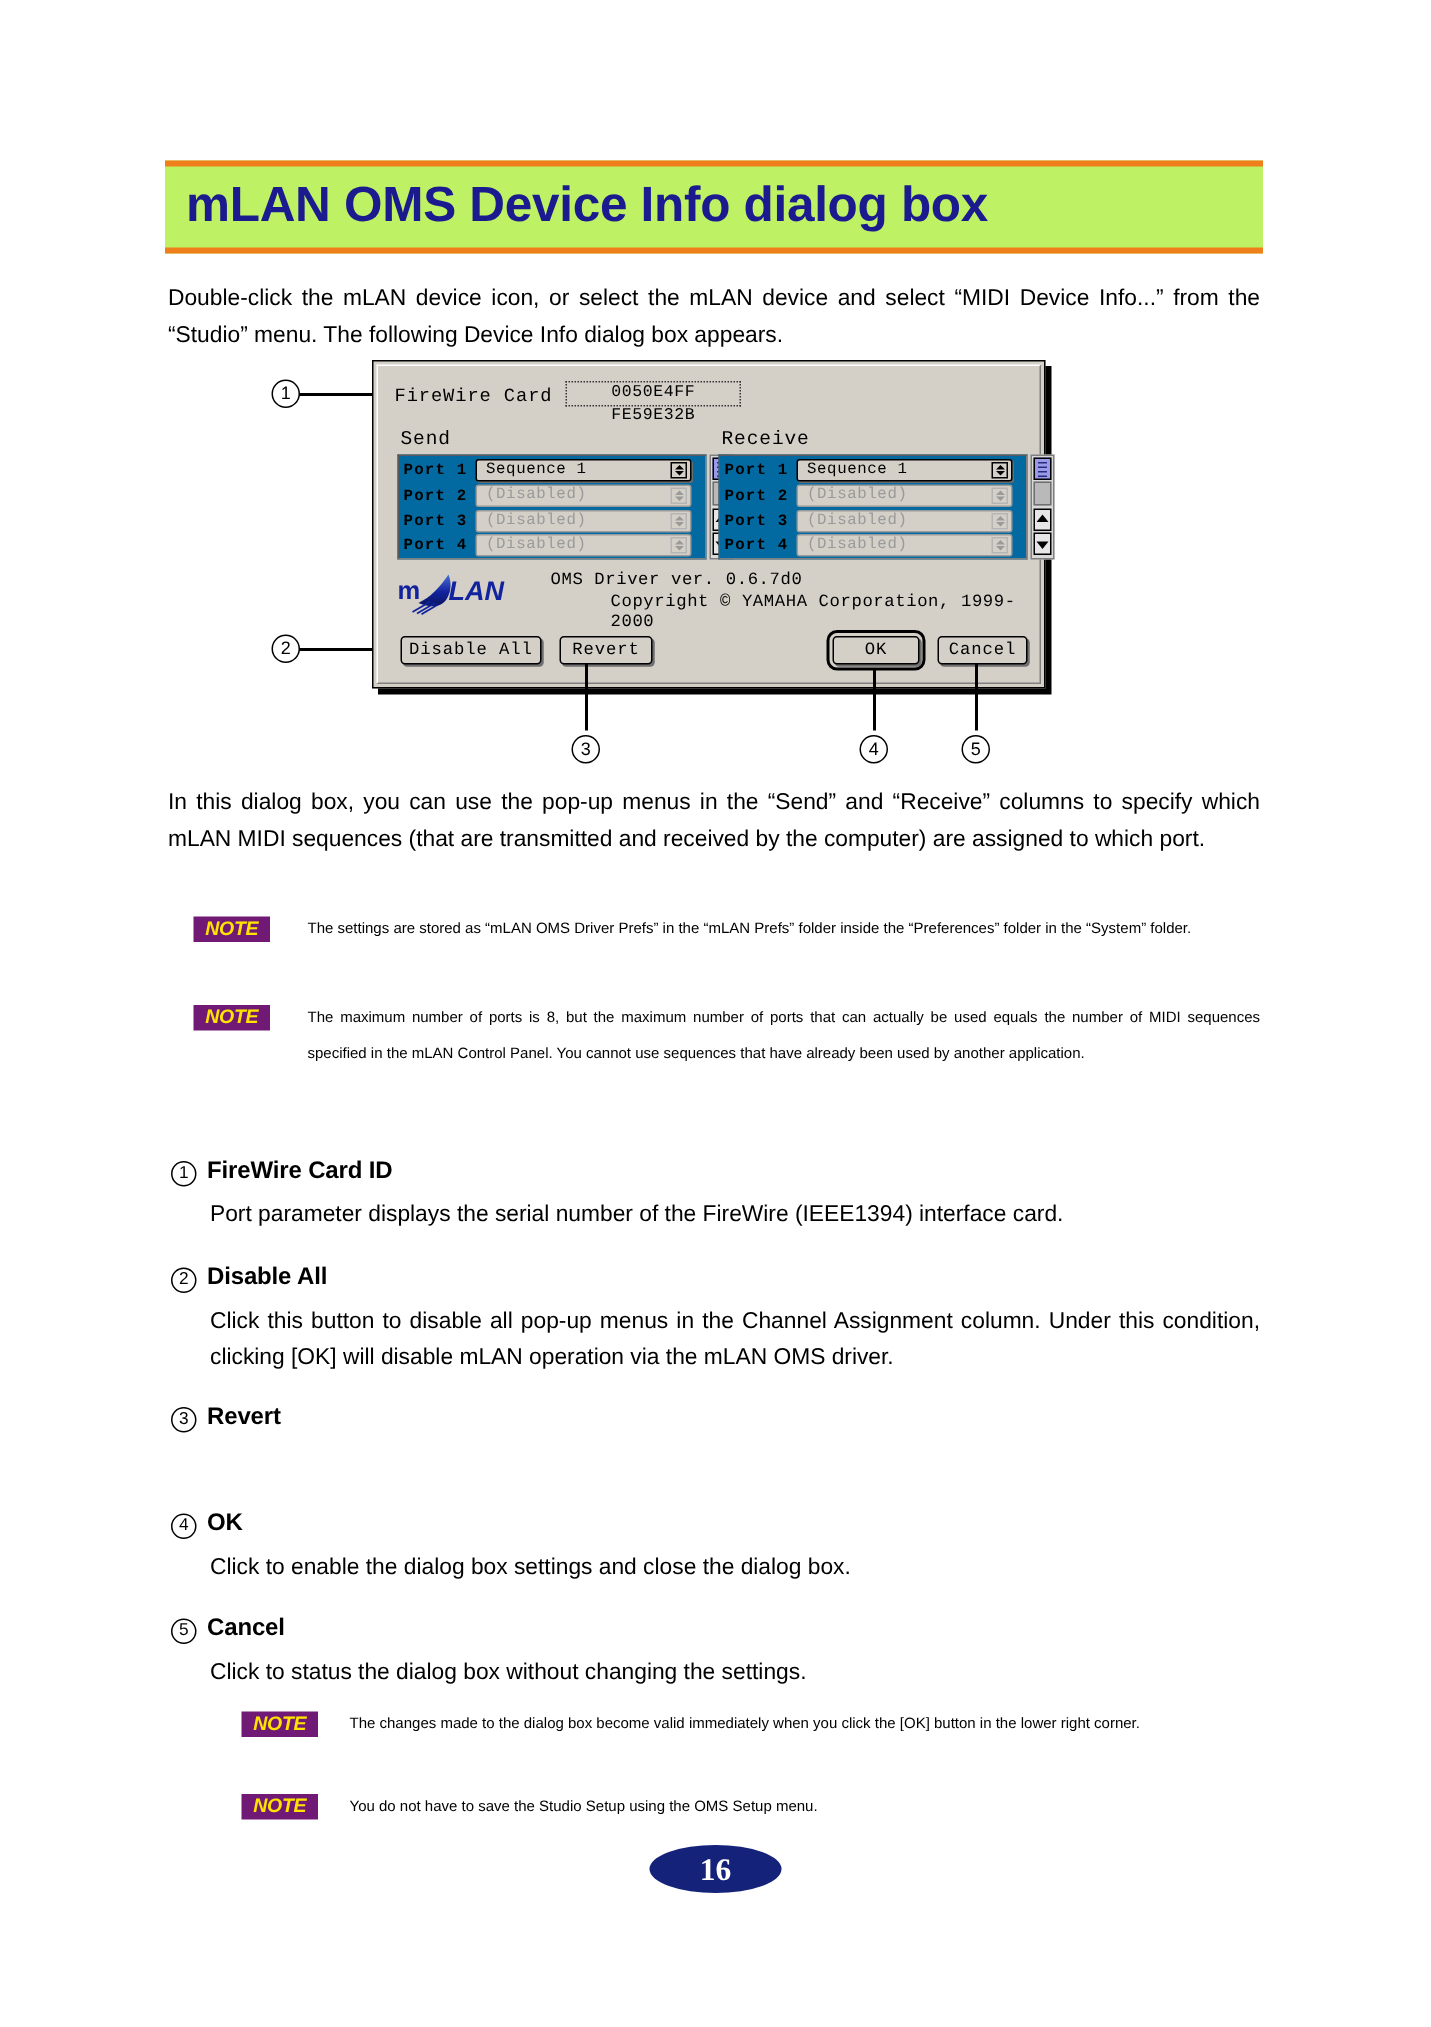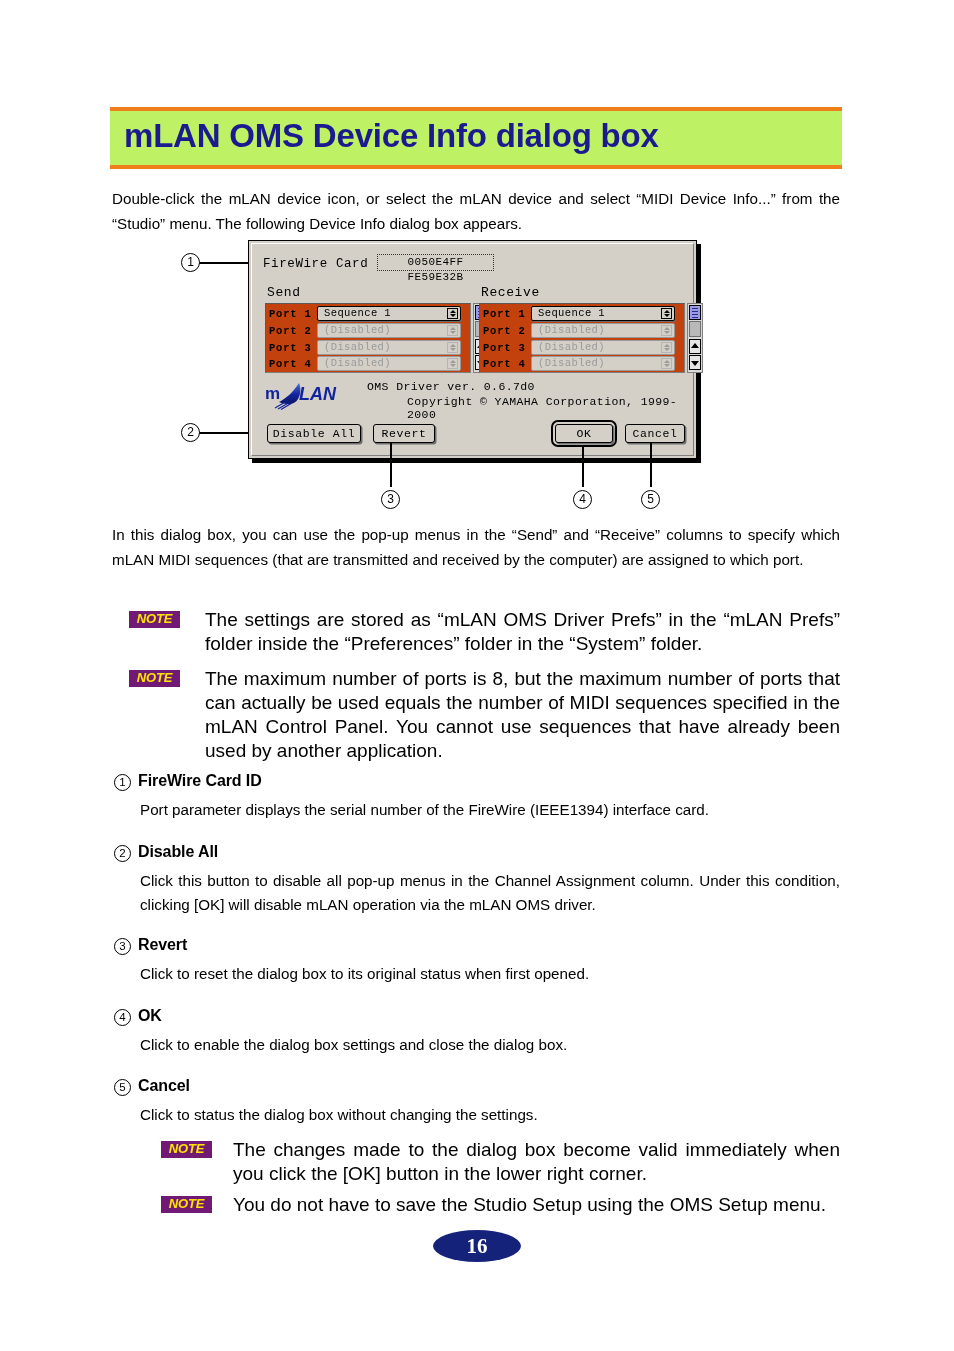--- a/index.html
+++ b/index.html
@@ -126,21 +126,21 @@
     letter-spacing: 0.6px;
   }
   .send-head { left: 18px; top: 44px; }
   .recv-head { left: 232px; top: 44px; text-align: right; }
 
   .portbox {
     position: absolute;
     top: 62px;
     width: 206px;
     height: 70px;
-    background: #c2410c;
+    background: #0369a1;
     border: 1px solid #7f7f7f;
     border-top-color: #5a5a5a;
     border-left-color: #5a5a5a;
     box-sizing: border-box;
   }
   .send-box { left: 16px; }
   .recv-box { left: 230px; }
 
   .port-row {
     position: absolute;
@@ -346,21 +346,21 @@
     color: #ffe400;
     font-size: 13px;
     font-weight: bold;
     font-style: italic;
     line-height: 16px;
     text-align: center;
     letter-spacing: -0.2px;
   }
   .note-text {
     position: absolute;
-    font-size: 19px;
+    font-size: 10px;
     line-height: 24px;
     text-align: justify;
   }
 
   
   .sec-num {
     position: absolute;
     width: 17px; height: 17px;
     border: 1.2px solid #000;
     border-radius: 50%;
@@ -551,21 +551,20 @@
   <div class="sec-num" style="left:114px; top:774px;">1</div>
   <div class="sec-title" style="left:138px; top:772px;">FireWire Card ID</div>
   <div class="sec-body" style="left:140px; top:798px; width:700px;">Port parameter displays the serial number of the FireWire (IEEE1394) interface card.</div>
 
   <div class="sec-num" style="left:114px; top:845px;">2</div>
   <div class="sec-title" style="left:138px; top:843px;">Disable All</div>
   <div class="sec-body" style="left:140px; top:869px; width:700px;">Click this button to disable all pop-up menus in the Channel Assignment column. Under this condition, clicking [OK] will disable mLAN operation via the mLAN OMS driver.</div>
 
   <div class="sec-num" style="left:114px; top:938px;">3</div>
   <div class="sec-title" style="left:138px; top:936px;">Revert</div>
-  <div class="sec-body" style="left:140px; top:962px; width:700px;">Click to reset the dialog box to its original status when first opened.</div>
 
   <div class="sec-num" style="left:114px; top:1009px;">4</div>
   <div class="sec-title" style="left:138px; top:1007px;">OK</div>
   <div class="sec-body" style="left:140px; top:1033px; width:700px;">Click to enable the dialog box settings and close the dialog box.</div>
 
   <div class="sec-num" style="left:114px; top:1079px;">5</div>
   <div class="sec-title" style="left:138px; top:1077px;">Cancel</div>
   <div class="sec-body" style="left:140px; top:1103px; width:700px;">Click to status the dialog box without changing the settings.</div>
 
   <div class="note-badge" style="left:161px; top:1141px;">NOTE</div>

